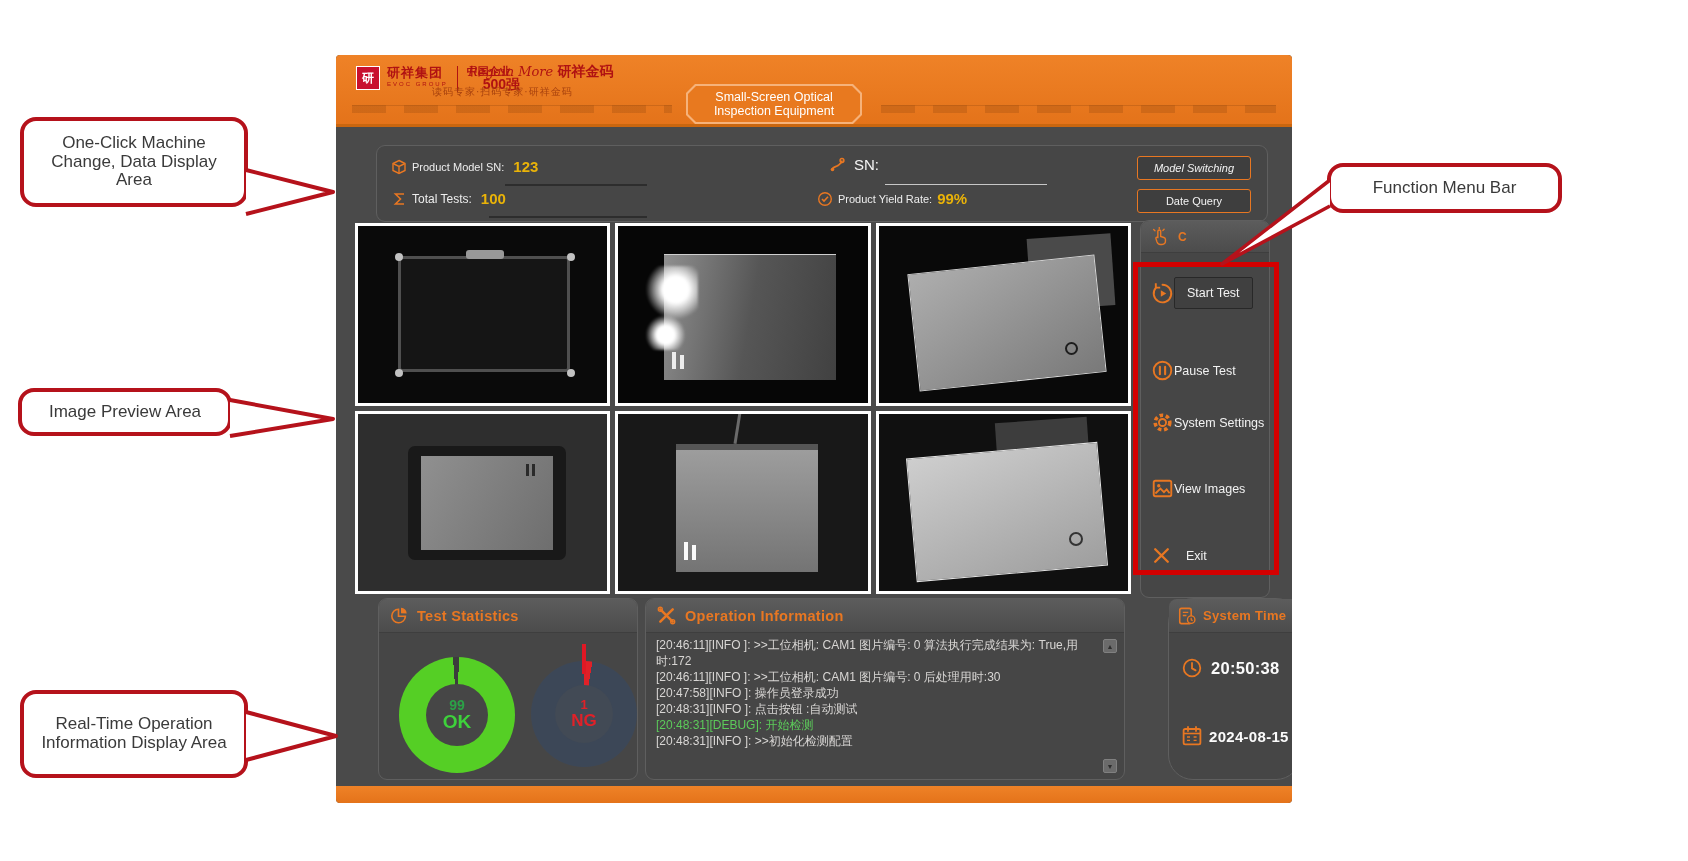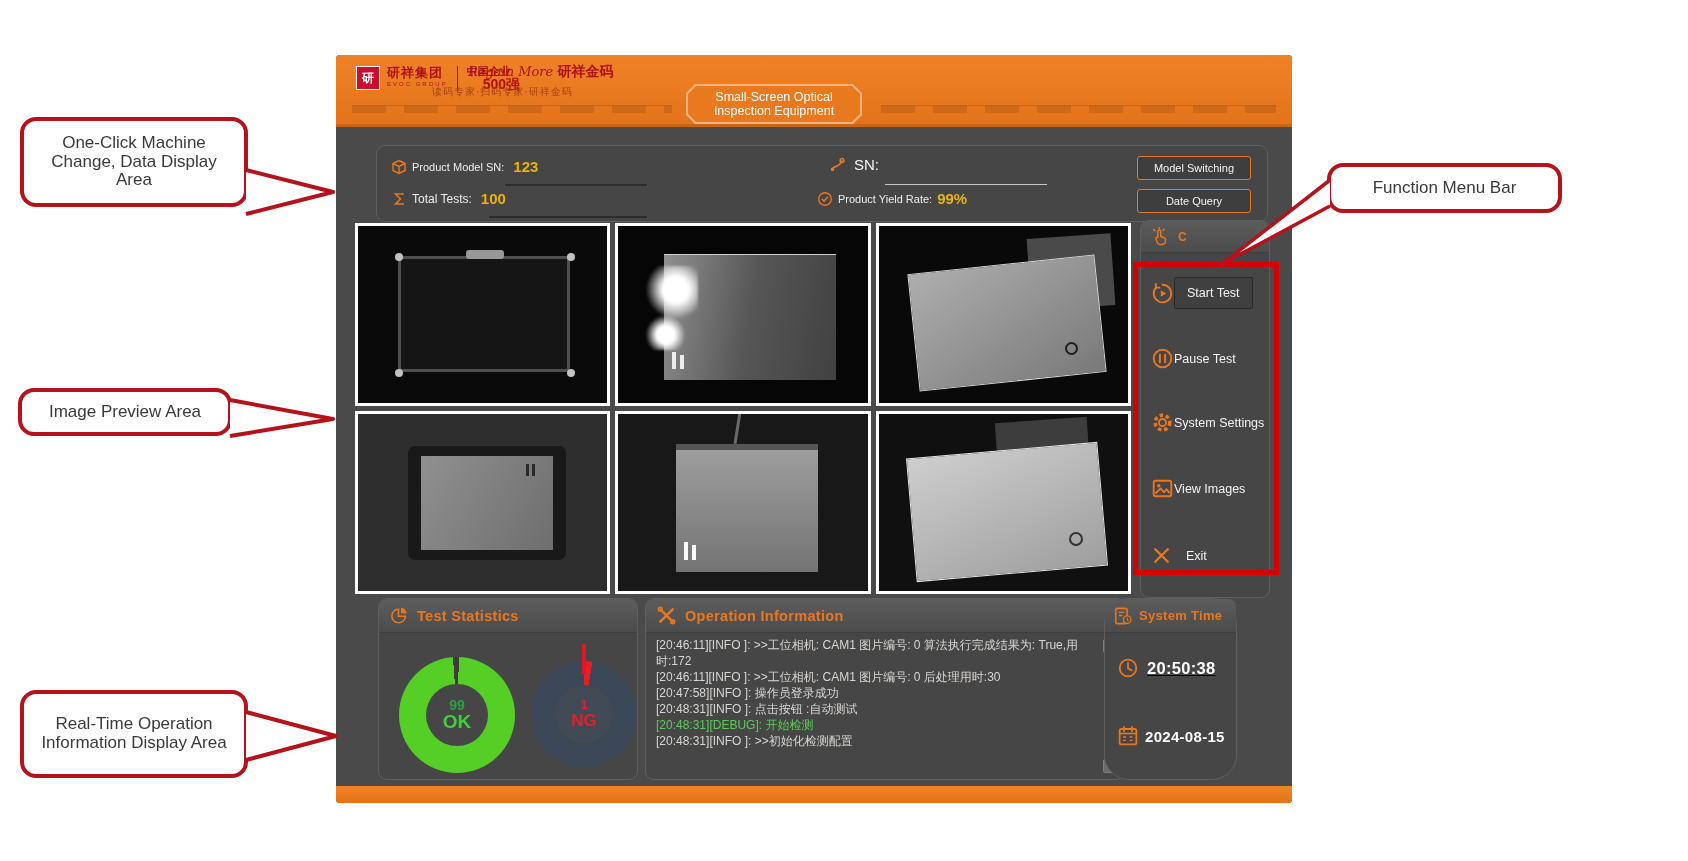--- a/index.html
+++ b/index.html
@@ -116,21 +116,21 @@
   .ng-label { color:#e02128; font-size:17px; font-weight:bold; }
   .ng-tick { position:absolute; left:50%; top:-17px; width:4px; height:30px; margin-left:-2px; background:#e01824; }
 
   .ops-panel { left:309px; top:543px; width:480px; height:182px; }
   .log-wrap { position:absolute; left:10px; right:26px; top:38px; bottom:4px; overflow:hidden; }
   .log-line { color:#d8d6d4; font-size:12px; line-height:16px; }
   .log-line.debug { color:#5ccb5a; }
   .scroll-btn { position:absolute; right:7px; width:14px; height:14px; background:#6b6b6b; border:1px solid #808080;
                 color:#2e2e2e; font-size:7px; display:flex; align-items:center; justify-content:center; cursor:pointer; border-radius:2px; }
 
-  .time-panel { left:768px; top:543px; width:133px; height:182px;border-radius:25px; }
+  .time-panel { left:832px; top:543px; width:133px; height:182px;border-radius:25px; }
   .trow { position:absolute; left:12px; display:flex; align-items:center; gap:8px; }
   .tval { color:#fbfbfb; font-size:16.5px; font-weight:bold; letter-spacing:.3px; }
 
   .ftr { position:absolute; left:0; bottom:0; width:100%; height:17px; background:linear-gradient(180deg,#EF8227,#E4731A); }
 
   
   .callout { position:absolute; background:#fff; border:4px solid #b5121b; border-radius:16px; z-index:40;
              display:flex; align-items:center; justify-content:center; text-align:center;
              color:#3a3a3a; font-size:17px; line-height:1.1; padding:4px 8px; }
   .ann-rect { position:absolute; left:1133px; top:262px; width:146px; height:313px; border:5px solid #d40000; z-index:30; }
@@ -203,21 +203,21 @@
 
       <div class="fld" style="left:440px; top:44px;">
         <svg class="icn" width="16" height="16" viewBox="0 0 16 16">
             <circle cx="8" cy="8" r="6.3" fill="none" stroke="#E87722" stroke-width="1.4"></circle>
             <path d="M5 8l2 2 4-4.2" fill="none" stroke="#E87722" stroke-width="1.6"></path>
           </svg>
         <span class="lab">Product Yield Rate:</span>
         <span class="val" style="margin-left:0;">99%</span>
       </div>
 
-      <button class="mini-btn" style="right:16px; top:10px;">Model Switching</button>
+      <button class="mini-btn" style="right:16px; top:10px;font-style:italic;">Model Switching</button>
       <button class="mini-btn" style="right:16px; top:43px;">Date Query</button>
     </div>
 
     <div class="grid">
       <div class="cell s1">
           <i class="pa"></i>
           <i class="pb"></i>
           <i class="pm"></i>
         </div>
       <div class="cell s2">
@@ -256,21 +256,21 @@
         <span class="mh-label">C</span>
       </div>
       <div class="mitem" style="top:56px;">
         <svg class="icn" width="23" height="23" viewBox="0 0 22 22">
             <path d="M11 2.6a8.4 8.4 0 11-6.2 2.7" fill="none" stroke="#E87722" stroke-width="1.8" stroke-linecap="round"></path>
             <path d="M4.6 1.2v4.2h4.2" fill="none" stroke="#E87722" stroke-width="1.8" stroke-linejoin="round"></path>
             <path d="M9.4 7.8l5.2 3.2-5.2 3.2z" fill="#E87722"></path>
           </svg>
         <span class="mlab mlab-box">Start Test</span>
       </div>
-      <div class="mitem" style="top:126px;">
+      <div class="mitem" style="top:138px;">
         <svg class="icn" width="23" height="23" viewBox="0 0 22 22">
             <circle cx="11" cy="11" r="8.4" fill="none" stroke="#E87722" stroke-width="1.8"></circle>
             <path d="M8.5 7.4v7.2M13.5 7.4v7.2" stroke="#E87722" stroke-width="2" stroke-linecap="round"></path>
           </svg>
         <span class="mlab">Pause Test</span>
       </div>
       <div class="mitem" style="top:190px;">
         <svg class="icn" width="23" height="23" viewBox="0 0 22 22">
             <circle cx="11" cy="11" r="7" fill="none" stroke="#E87722" stroke-width="3.4" stroke-dasharray="3.4 2.6"></circle>
             <circle cx="11" cy="11" r="3.4" fill="none" stroke="#E87722" stroke-width="1.8"></circle>
@@ -340,21 +340,21 @@
     <div class="panel time-panel">
       <div class="phead" style="padding:0 8px; gap:6px;">
         <svg class="icn" width="20" height="20" viewBox="0 0 22 22">
             <rect x="3" y="2.6" width="12.6" height="16.8" rx="2" fill="none" stroke="#E87722" stroke-width="1.7"></rect>
             <path d="M6.4 7h6M6.4 10.4h4" stroke="#E87722" stroke-width="1.5"></path>
             <circle cx="15.6" cy="15" r="4.1" fill="#4f4f4f" stroke="#E87722" stroke-width="1.5"></circle>
             <path d="M15.6 13v2.2l1.6.9" fill="none" stroke="#E87722" stroke-width="1.3"></path>
           </svg>
         <span class="ptitle" style="font-size:13px;">System Time</span>
       </div>
-      <div class="trow" style="top:58px;text-decoration:underline;">
+      <div class="trow" style="top:58px;">
         <svg class="icn" width="22" height="22" viewBox="0 0 22 22">
             <circle cx="11" cy="11" r="8.3" fill="none" stroke="#E87722" stroke-width="1.8"></circle>
             <path d="M11 6v5.4l3.6 2" fill="none" stroke="#E87722" stroke-width="1.8" stroke-linecap="round"></path>
           </svg>
         <span class="tval">20:50:38</span>
       </div>
       <div class="trow" style="top:126px; gap:6px;">
         <svg class="icn" width="22" height="22" viewBox="0 0 22 22">
             <rect x="2.6" y="4" width="16.8" height="15.4" rx="1.6" fill="none" stroke="#E87722" stroke-width="1.8"></rect>
             <path d="M2.6 8.5h16.8" stroke="#E87722" stroke-width="1.6"></path>

